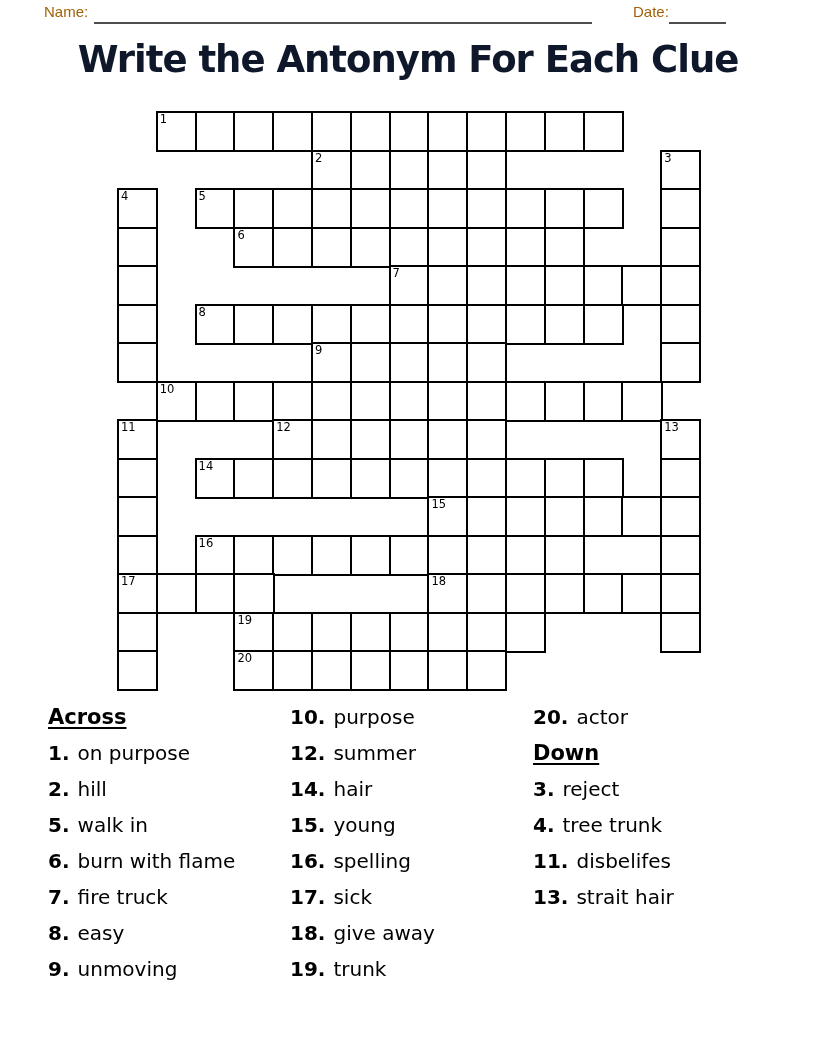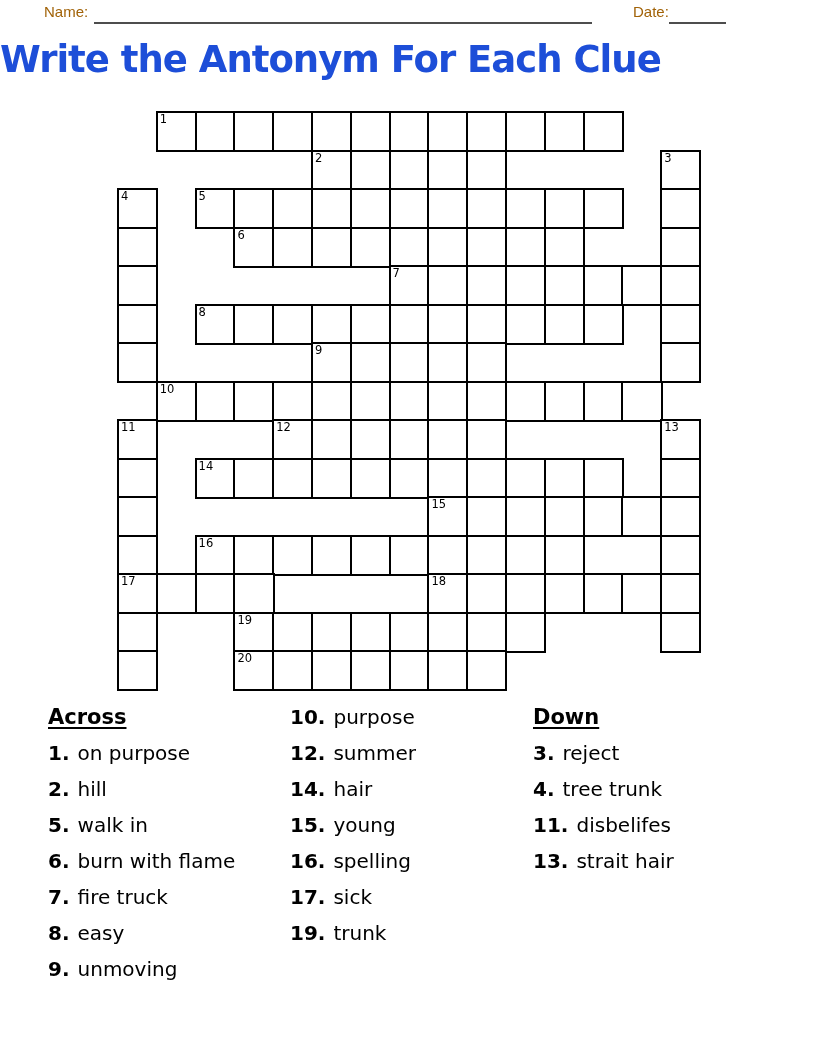--- a/index.html
+++ b/index.html
@@ -22,22 +22,23 @@
   .date-label{left:625px;margin-left:8px;}
   .fill-line{
     position:absolute;top:4px;height:18px;
     border-bottom:2px solid #4d4d4d;
   }
   .name-line{left:94px;width:498px;}
   .date-line{left:669px;width:57px;}
   
   .title{
     position:absolute;top:38px;left:0;width:100%;
+    text-align:center;
     font-size:37px;font-weight:bold;letter-spacing:-1px;
-    color:#1d4ed8;
+    color:#0f172a;
   }
   
   .grid{
     position:absolute;left:117px;top:111px;
     width:586px;height:580px;
   }
   .cell{
     position:absolute;
     width:41.3px;height:41px;
     box-sizing:border-box;
@@ -291,23 +292,25 @@
         <div class="clue-line"><span class="cnum">8</span><span class="cdot">.</span><span class="ctext">easy</span></div>
         <div class="clue-line"><span class="cnum">9</span><span class="cdot">.</span><span class="ctext">unmoving</span></div>
       </div>
       <div class="clue-col" style="left: 290px;">
         <div class="clue-line"><span class="cnum">10</span><span class="cdot">.</span><span class="ctext">purpose</span></div>
         <div class="clue-line"><span class="cnum">12</span><span class="cdot">.</span><span class="ctext">summer</span></div>
         <div class="clue-line"><span class="cnum">14</span><span class="cdot">.</span><span class="ctext">hair</span></div>
         <div class="clue-line"><span class="cnum">15</span><span class="cdot">.</span><span class="ctext">young</span></div>
         <div class="clue-line"><span class="cnum">16</span><span class="cdot">.</span><span class="ctext">spelling</span></div>
         <div class="clue-line"><span class="cnum">17</span><span class="cdot">.</span><span class="ctext">sick</span></div>
+        <div class="clue-line"><span class="cnum">18</span><span class="cdot">.</span><span class="ctext">give away</span></div>
         <div class="clue-line"><span class="cnum">19</span><span class="cdot">.</span><span class="ctext">trunk</span></div>
       </div>
       <div class="clue-col" style="left: 533px;">
+        <div class="clue-line"><span class="cnum">20</span><span class="cdot">.</span><span class="ctext">actor</span></div>
         <div class="clue-line"><span class="clue-heading">Down</span></div>
         <div class="clue-line"><span class="cnum">3</span><span class="cdot">.</span><span class="ctext">reject</span></div>
         <div class="clue-line"><span class="cnum">4</span><span class="cdot">.</span><span class="ctext">tree trunk</span></div>
         <div class="clue-line"><span class="cnum">11</span><span class="cdot">.</span><span class="ctext">disbelifes</span></div>
         <div class="clue-line"><span class="cnum">13</span><span class="cdot">.</span><span class="ctext">strait hair</span></div>
       </div>
     </div>
 
 </div>
 

